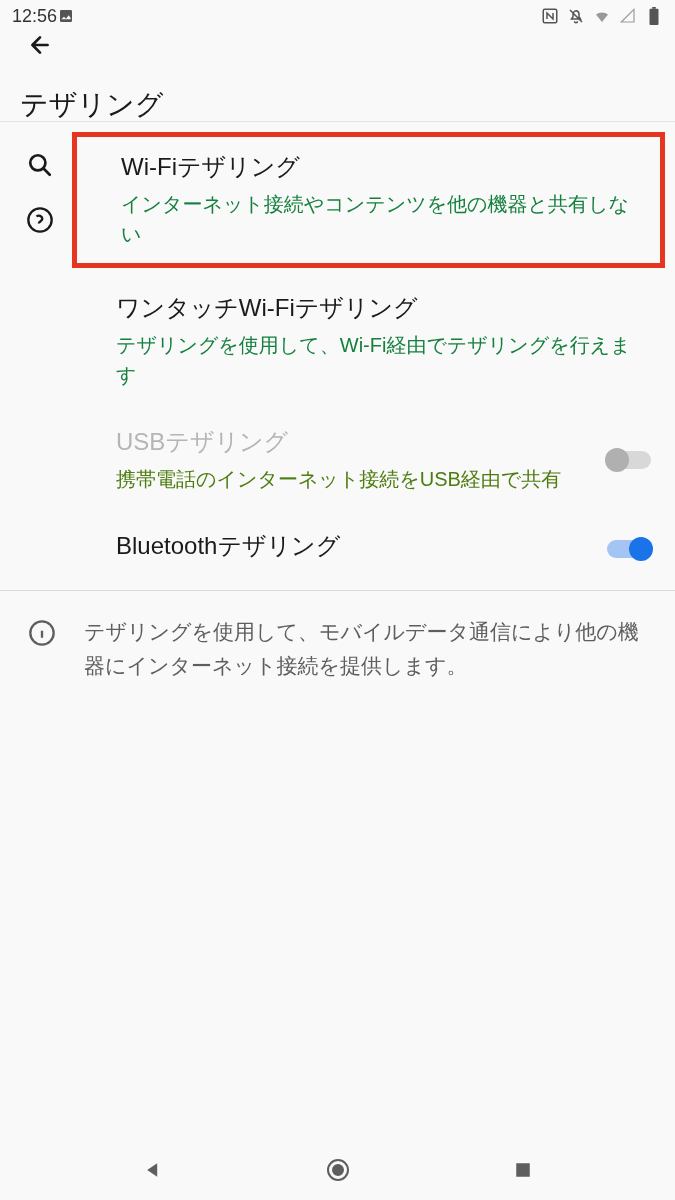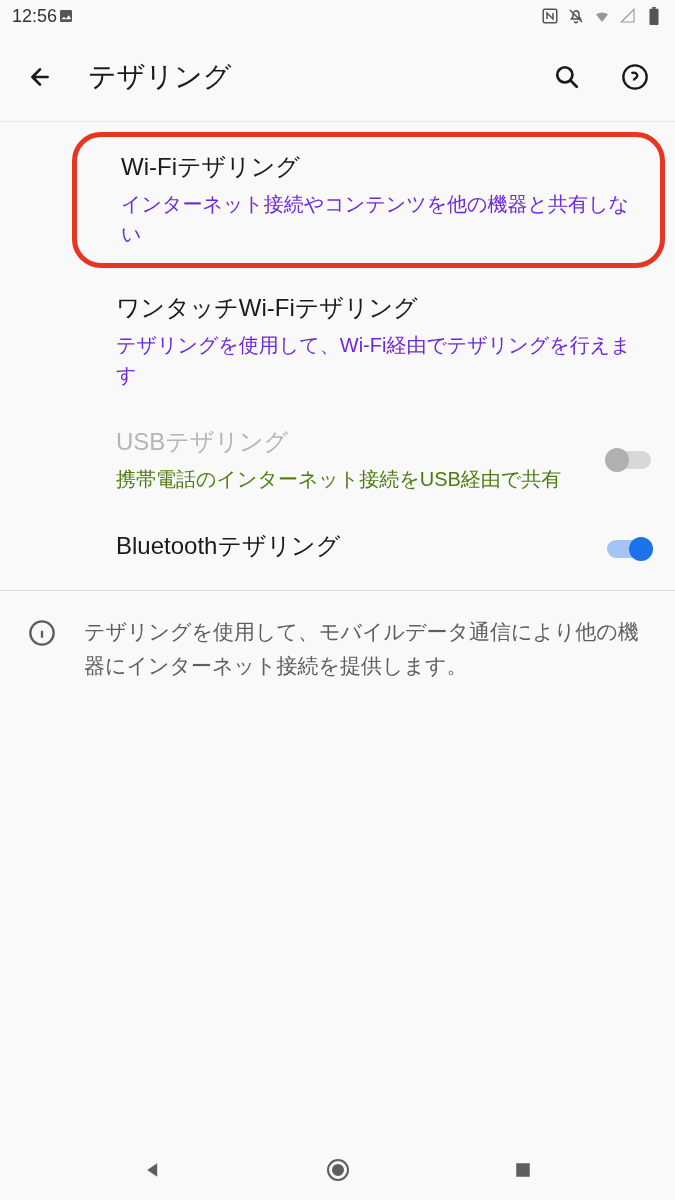--- a/index.html
+++ b/index.html
@@ -19,24 +19,25 @@
       padding: 0 12px;
       font-size: 18px;
       color: #333;
     }
     .status-left { display: flex; align-items: center; }
     .status-right { display: flex; align-items: center; gap: 8px; }
     .status-icon { width: 18px; height: 18px; display: inline-flex; align-items: center; justify-content: center; }
     .app-bar {
       height: 90px;
       display: flex;
-      align-items: center;
+      align-items: flex-start;
       padding: 0 20px;
       gap: 28px;
       border-bottom: 1px solid #e5e5e5;
+      flex-direction: column;
     }
     .app-title {
       font-size: 28px;
       font-weight: 500;
       color: #1a1a1a;
       flex: 1;
     }
     .icon-btn {
       width: 40px;
       height: 40px;
@@ -44,40 +45,39 @@
       align-items: center;
       justify-content: center;
       cursor: pointer;
     }
     .content {
       padding: 0;
     }
     .list-item {
       padding: 18px 24px 18px 116px;
       position: relative;
-      border-radius: 29px;
     }
     .list-item.highlighted {
       border: 5px solid #e63520;
       margin: 10px 10px 6px 72px;
       padding: 14px 20px 14px 44px;
     }
     .list-item.highlighted .item-title,
     .list-item.highlighted .item-desc {
       margin-left: 0;
     }
     .item-title {
       font-size: 24px;
       color: #1a1a1a;
       margin-bottom: 6px;
       font-weight: 400;
     }
     .item-desc {
       font-size: 20px;
-      color: #6d28d9;
+      color: #15803d;
       line-height: 1.5;
     }
     .list-item.disabled .item-title {
       color: #b5b5b5;
     }
     .list-item.disabled .item-desc {
       color: #4d7c0f;
     }
     .list-item.with-switch {
       padding-right: 80px;

